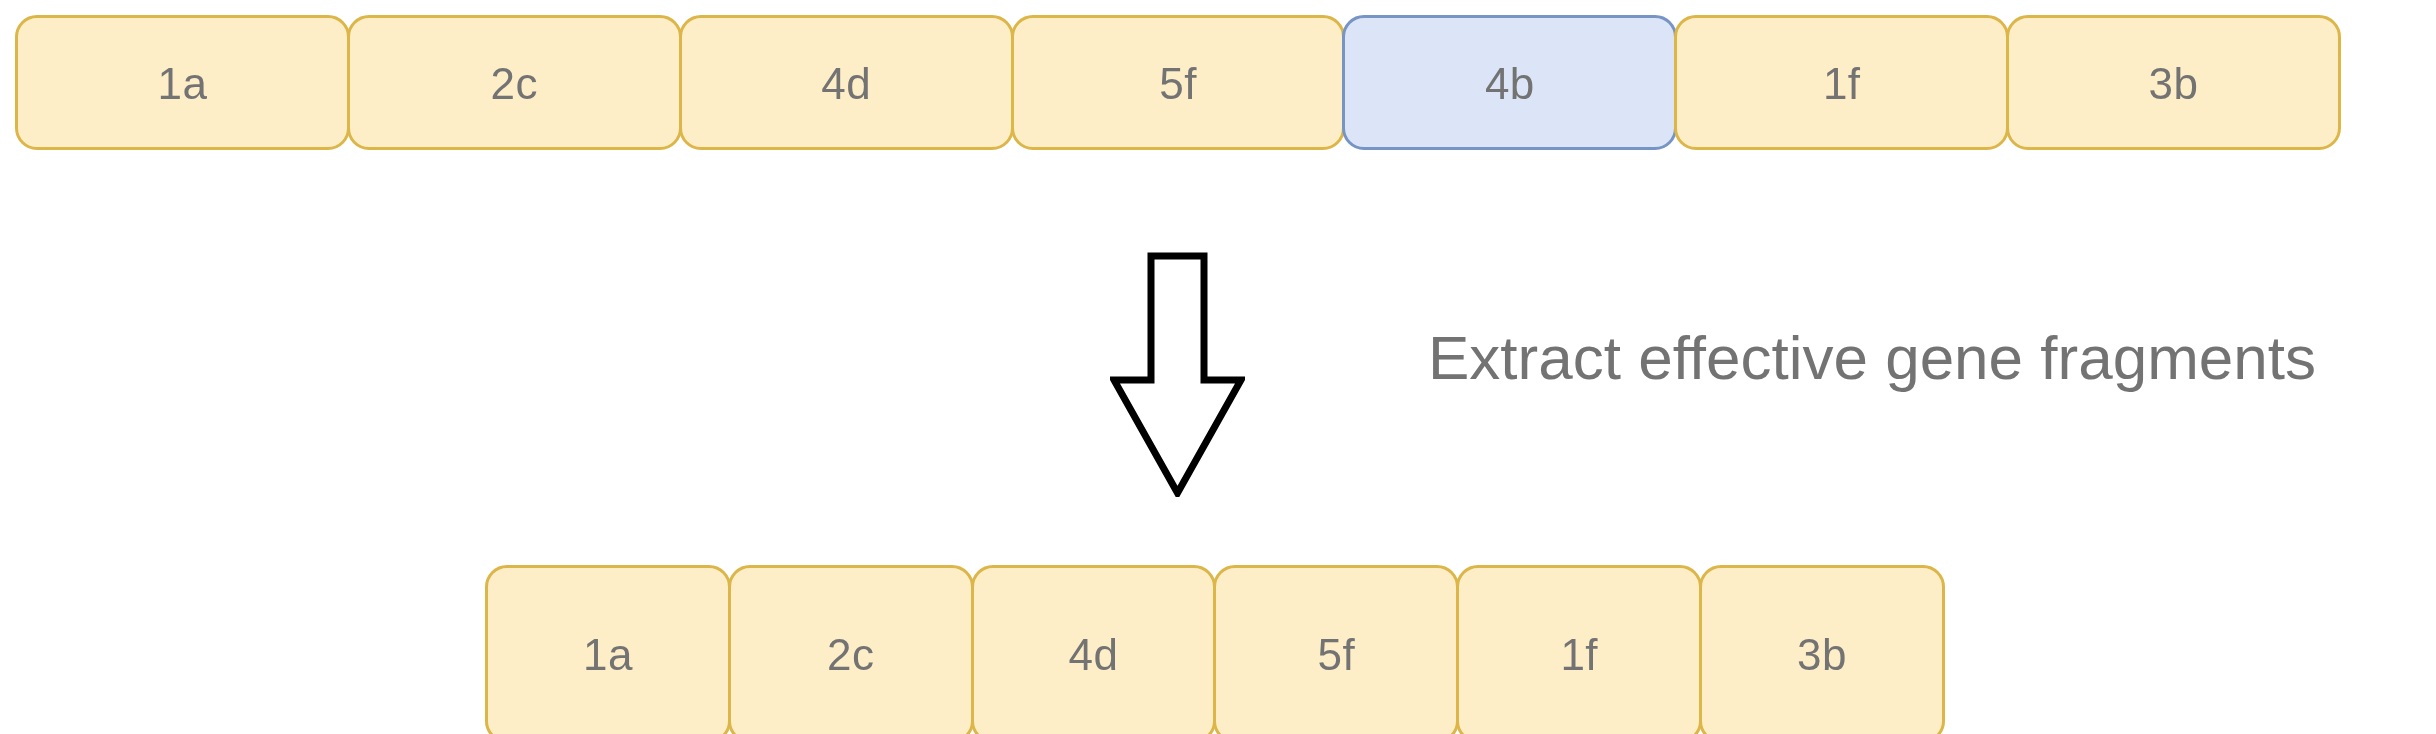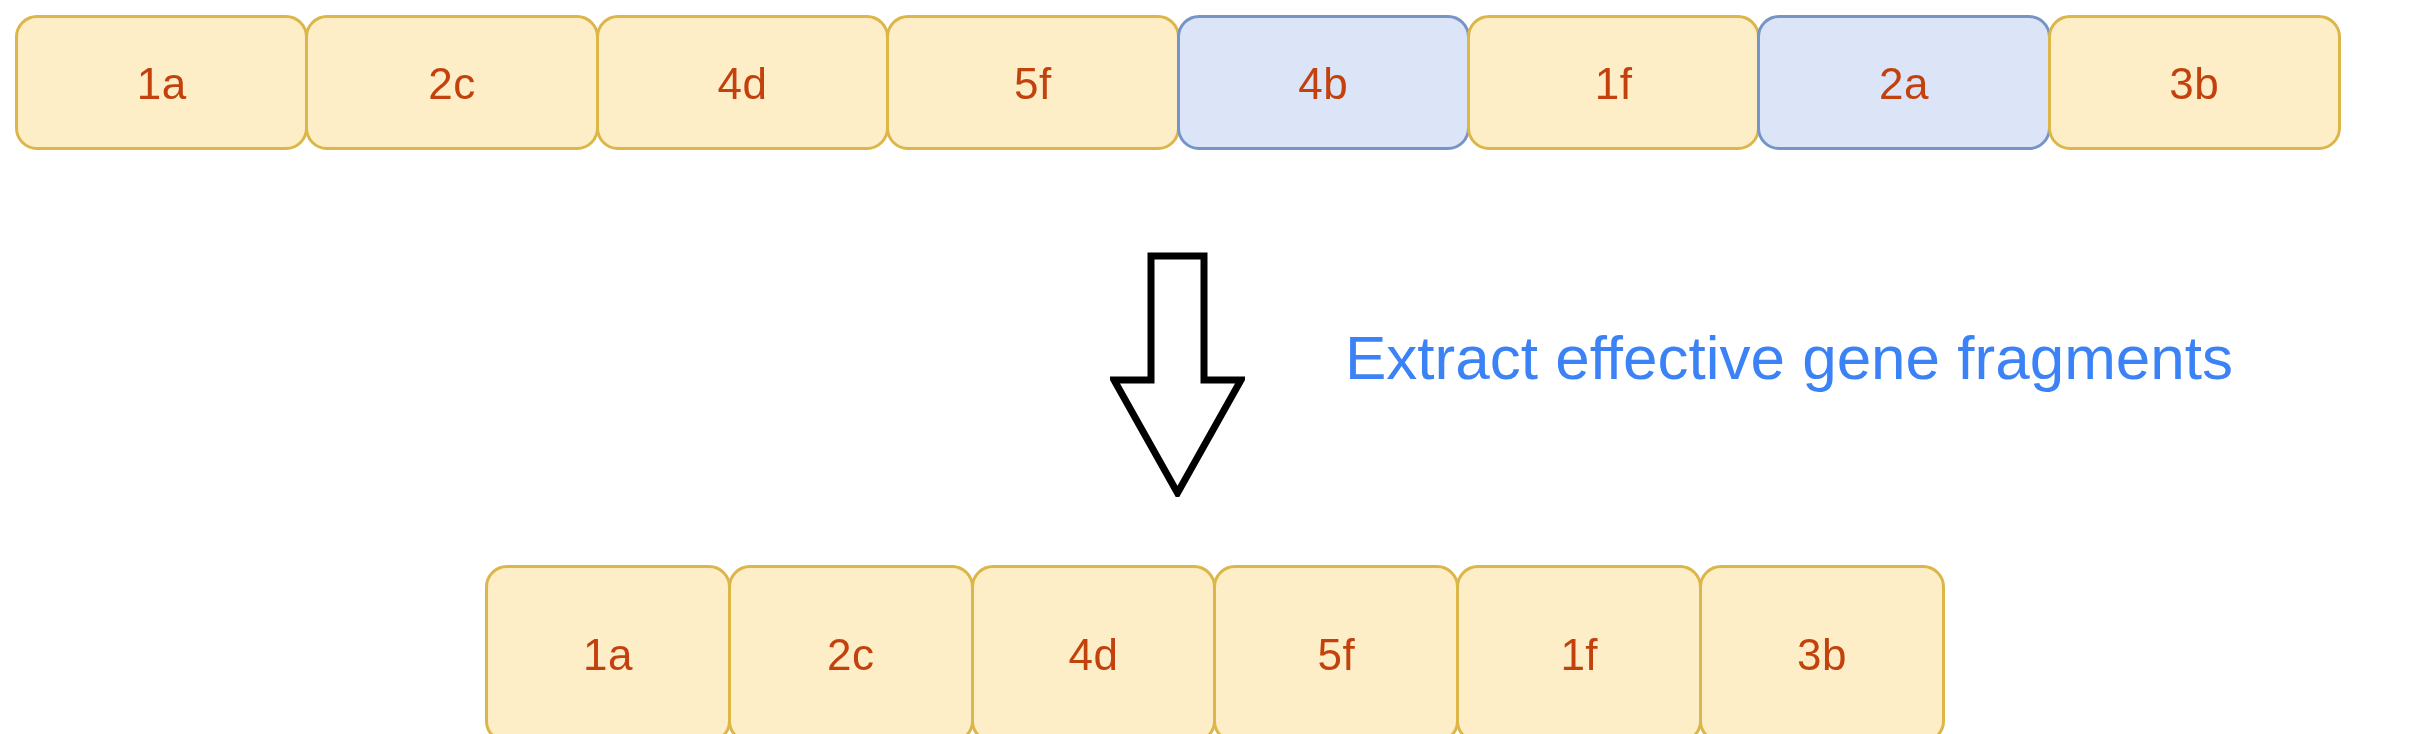--- a/index.html
+++ b/index.html
@@ -45,21 +45,21 @@
     display: flex;
     align-items: center;
     justify-content: center;
     box-sizing: border-box;
     border-width: 3px;
     border-style: solid;
     border-radius: 22px;
     margin-right: -3px;
     font-size: 44px;
     line-height: 1;
-    color: #c2410c;
+    color: #737373;
     letter-spacing: 0.5px;
   }
   .gene-box:last-child {
     margin-right: 12px;
     text-align: right;
   }
 
   .gene-box.kept {
     background: #fdeec8;
     border-color: #dcb648;
@@ -85,26 +85,26 @@
   }
   #flow-arrow svg {
     display: block;
     width: 100%;
     height: 100%;
   }
 
   
   #caption {
     position: absolute;
-    left: 1345px;
+    left: 1428px;
     top: 327px;
     white-space: nowrap;
     font-size: 62px;
     line-height: 1;
-    color: #3b82f6;
+    color: #737373;
     text-align: right;
   }
 </style>
 </head>
 <body>
 
 <div id="canvas">
 
   <div id="top-row" class="seq-row">
       <div class="gene-box kept">
@@ -117,23 +117,20 @@
         <span class="gene-label">4d</span>
       </div>
       <div class="gene-box kept">
         <span class="gene-label">5f</span>
       </div>
       <div class="gene-box removed">
         <span class="gene-label">4b</span>
       </div>
       <div class="gene-box kept">
         <span class="gene-label">1f</span>
-      </div>
-      <div class="gene-box removed">
-        <span class="gene-label">2a</span>
       </div>
       <div class="gene-box kept">
         <span class="gene-label">3b</span>
       </div>
     </div>
 
   <div id="flow-arrow">
     <svg viewBox="0 0 135 245" xmlns="http://www.w3.org/2000/svg" preserveAspectRatio="none">
       <polygon points="41,4 94,4 94,128 131,128 67.5,241 4,128 41,128" fill="#ffffff" stroke="#000000" stroke-width="7" stroke-linejoin="miter"></polygon>
     </svg>

